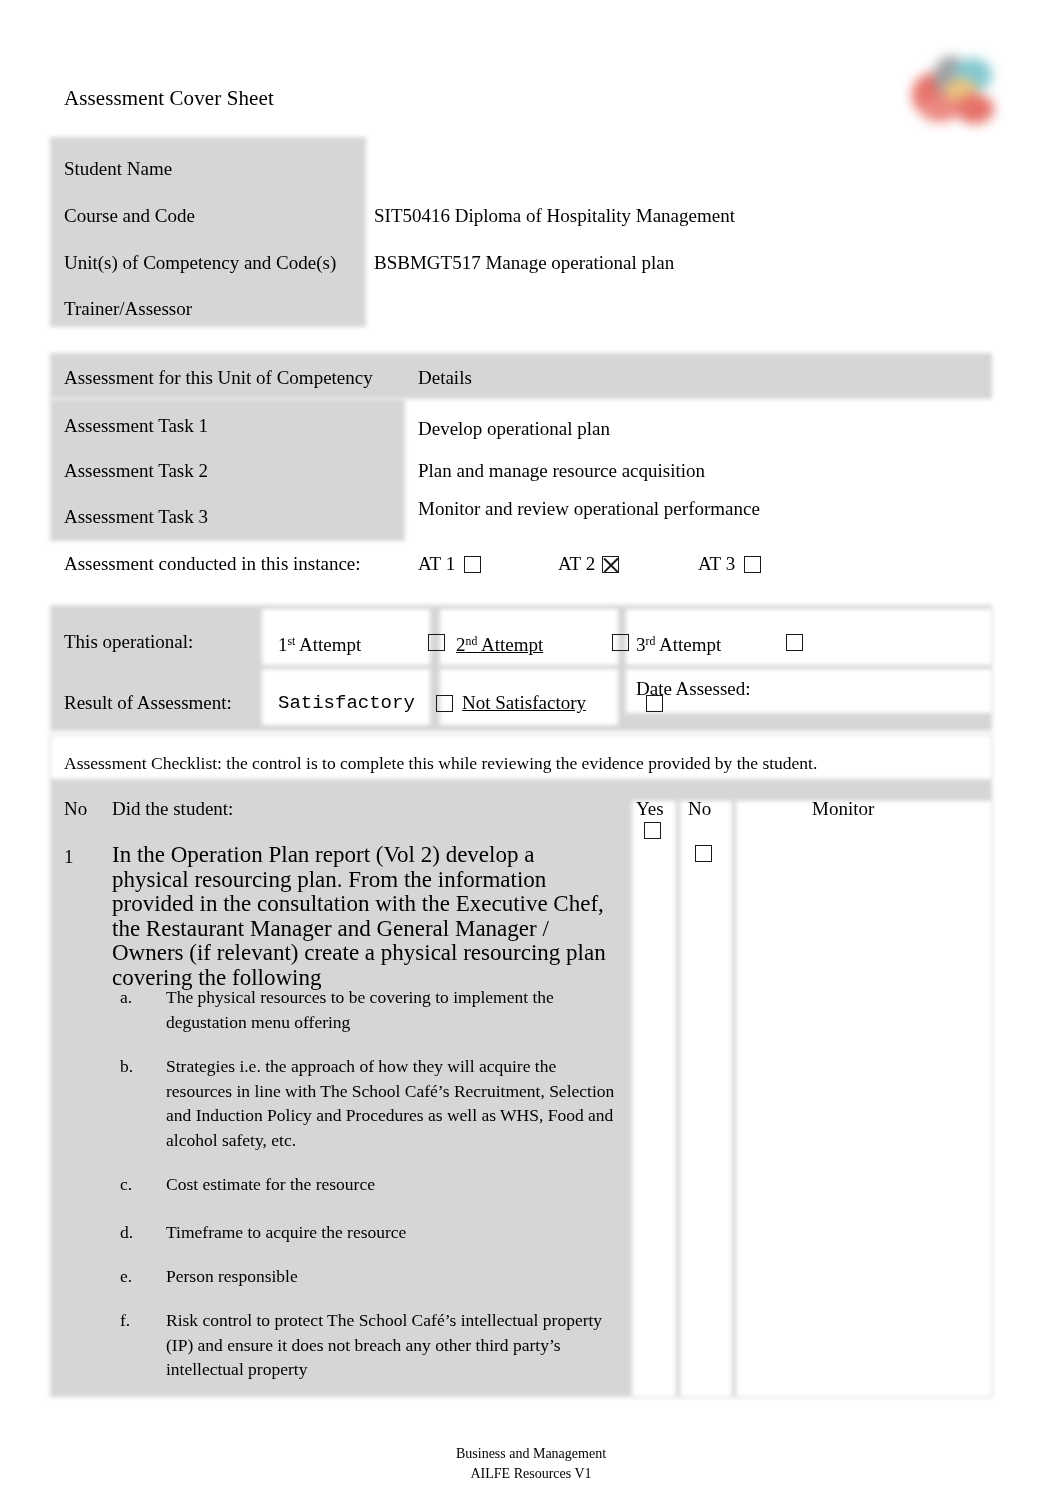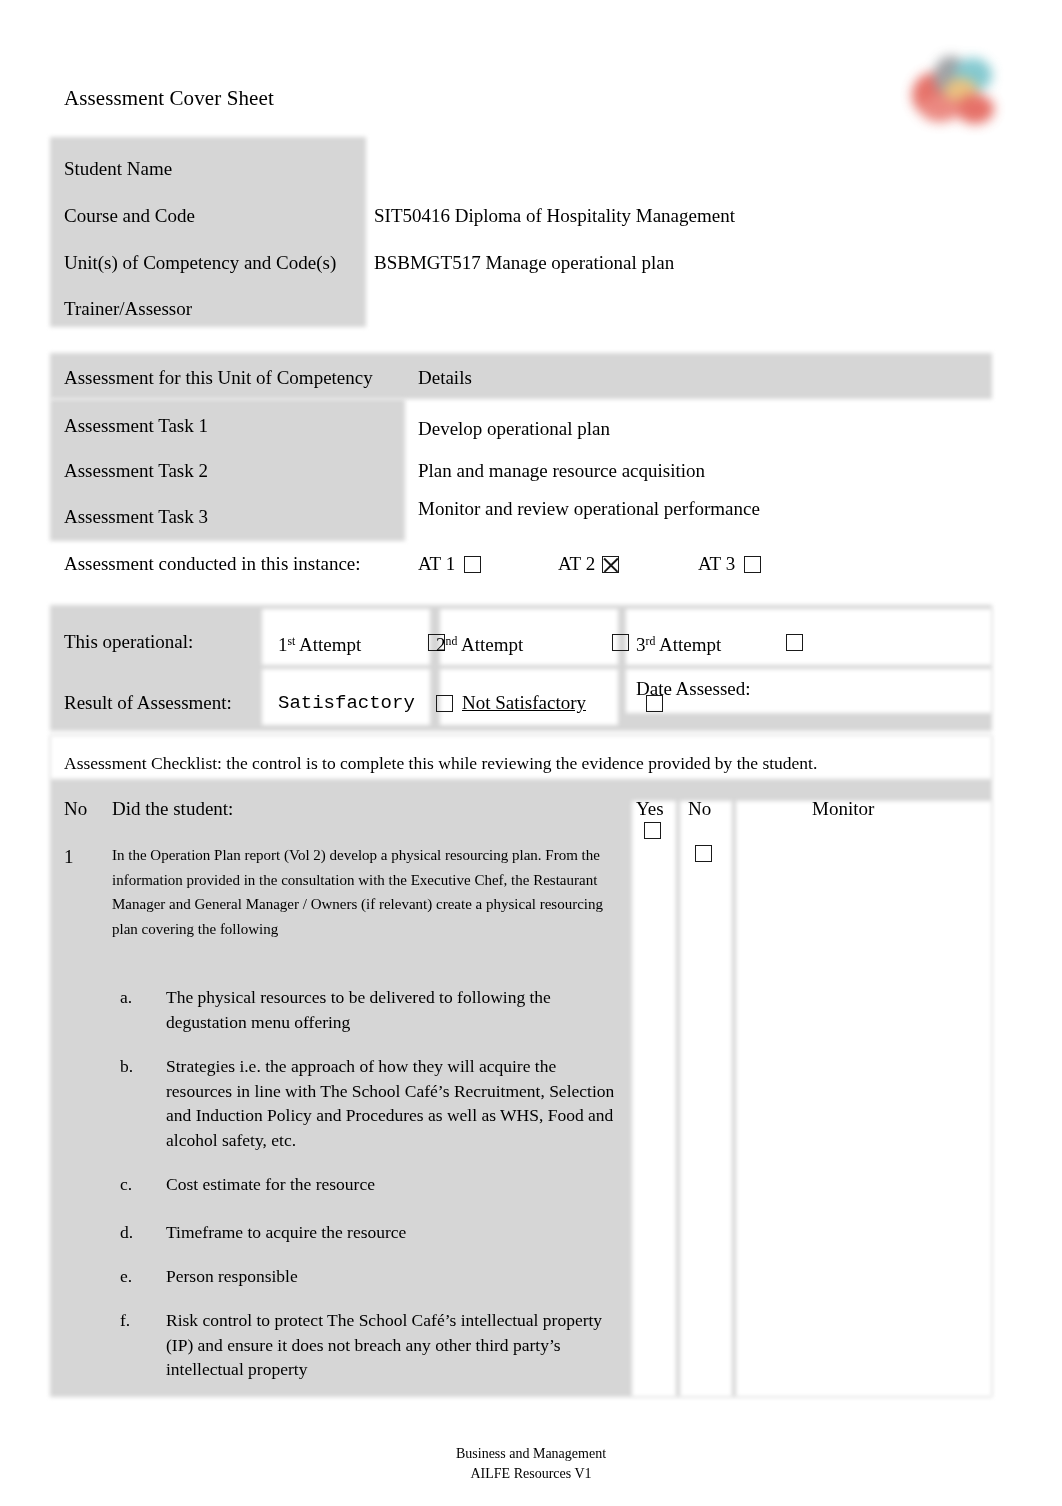--- a/index.html
+++ b/index.html
@@ -84,21 +84,21 @@
   .cl-note {
     position: absolute;
     left: 14px;
     top: 16px;
     font-size: 17.5px;
     line-height: 24px;
     white-space: nowrap;
   }
   .cl-body-text {
     position: absolute;
-    font-size: 15px;
+    font-size: 23px;
     line-height: 24.5px;
   }
   .sub {
     position: absolute;
     font-size: 17.5px;
     line-height: 24.5px;
   }
   .sub .mark {
     position: absolute;
     left: 0;
@@ -225,21 +225,21 @@
 
     <div class="white" style="left:212px;top:64px;width:168px;height:56px;"></div>
     <div class="white" style="left:390px;top:64px;width:178px;height:56px;"></div>
     <div class="white" style="left:576px;top:64px;width:366px;height:44px;"></div>
 
     <div class="txt" style="left:14px;top:25px;">This operational:</div>
 
     <div class="txt" style="left:228px;top:25px;"><span>1</span><sup>st</sup> <span>Attempt</span></div>
     <div class="cbox" style="left:378px;top:29px;"></div>
 
-    <div class="txt" style="left:386px;top:25px;"><span>2</span><sup>nd</sup> <span>Attempt</span></div>
+    <div class="txt" style="left:406px;top:25px;text-decoration:underline;"><span>2</span><sup>nd</sup> <span>Attempt</span></div>
     <div class="cbox" style="left:562px;top:29px;"></div>
 
     <div class="txt" style="left:586px;top:25px;text-align:right;"><span>3</span><sup>rd</sup> <span>Attempt</span></div>
     <div class="cbox" style="left:736px;top:29px;"></div>
 
     <div class="txt" style="left:14px;top:86px;">Result of Assessment:</div>
 
     <div class="txt" style="left:228px;top:86px;font-family:Liberation Mono, monospace;">Satisfactory</div>
     <div class="cbox" style="left:386px;top:90px;"></div>
 
@@ -272,21 +272,21 @@
 
     <div class="txt" style="left:14px;top:110px;">1</div>
 
     <div class="cbox" style="left:594px;top:87px;"></div>
     <div class="cbox" style="left:645px;top:110px;"></div>
 
     <div class="cl-body-text" style="left:62px;top:108px;width:500px;">In the Operation Plan report (Vol 2) develop a physical resourcing plan. From the information provided in the consultation with the Executive Chef, the Restaurant Manager and General Manager / Owners (if relevant) create a physical resourcing plan covering the following</div>
 
     <div class="sub" style="left:70px;top:250px;width:500px;">
       <span class="mark">a.</span>
-      <span class="body">The physical resources to be delivered to following the degustation menu offering</span>
+      <span class="body">The physical resources to be covering to implement the degustation menu offering</span>
     </div>
 
     <div class="sub" style="left:70px;top:319px;width:500px;">
       <span class="mark">b.</span>
       <span class="body">Strategies i.e. the approach of how they will acquire the resources in line with The School Café’s Recruitment, Selection and Induction Policy and Procedures as well as WHS, Food and alcohol safety, etc.</span>
     </div>
 
     <div class="sub" style="left:70px;top:437px;width:500px;">
       <span class="mark">c.</span>
       <span class="body">Cost estimate for the resource</span>

